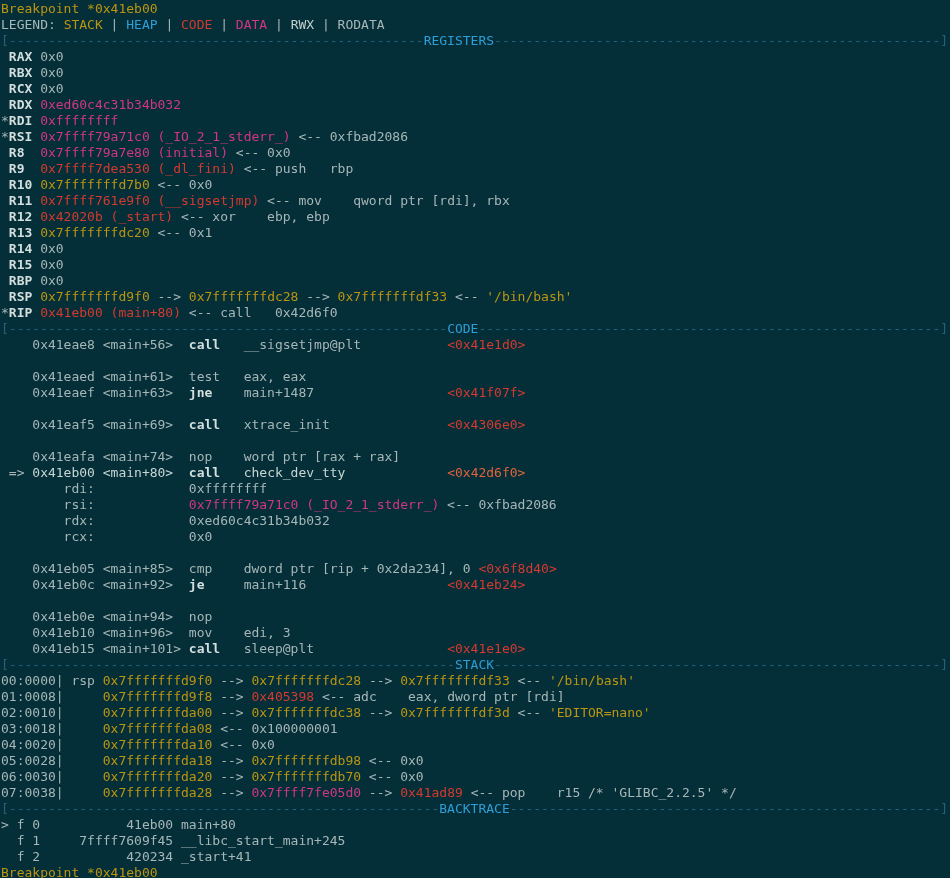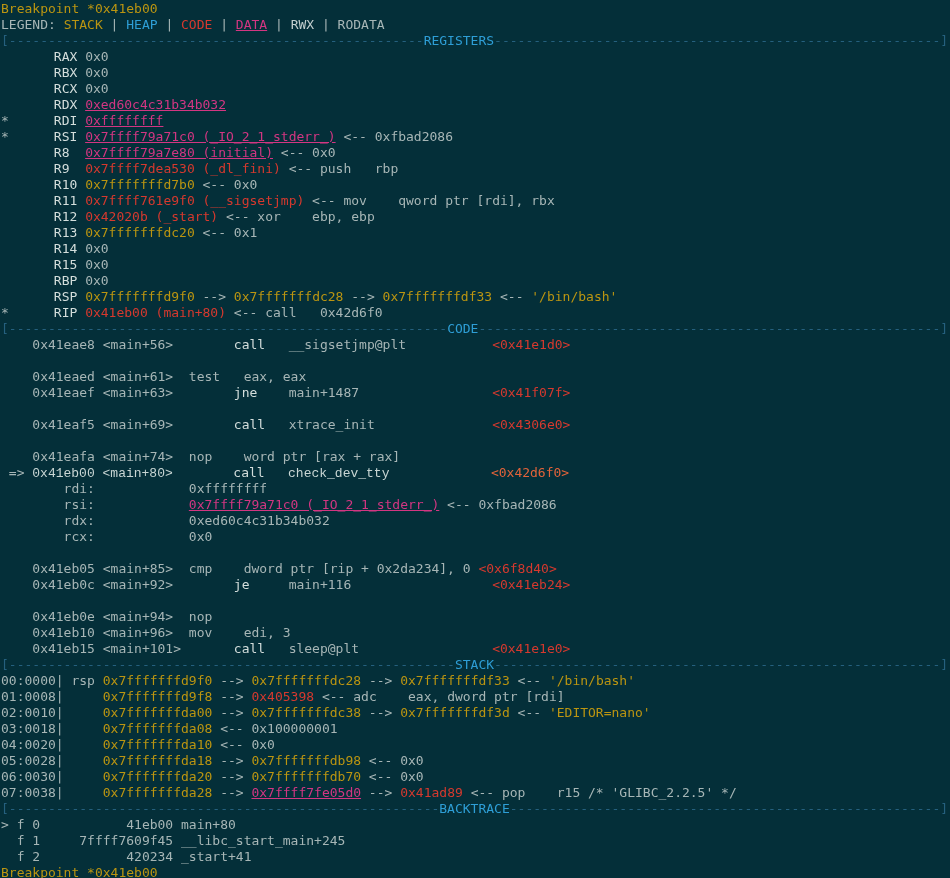--- a/index.html
+++ b/index.html
@@ -15,26 +15,26 @@
     line-height: 16px;
     white-space: pre;
     width: 950px;
     height: 878px;
     box-sizing: border-box;
     padding: 1px 0 0 1px;
     overflow: hidden;
   }
   .line { height: 16px; }
   .s-g { color: var(--c-g); }                                 
-  .s-c { color: var(--c-c); font-family: Liberation Mono, monospace; }                                 
-  .s-w { color: var(--c-w); font-weight: normal; padding-left: 45px; }              
+  .s-c { color: var(--c-c); }                                 
+  .s-w { color: var(--c-w); font-weight: bold; }              
   .s-y { color: var(--c-y); }                                 
   .s-b { color: var(--c-b); }                                 
   .s-d { color: var(--c-d); }                                 
   .s-r { color: var(--c-r); }                                 
   .s-o { color: var(--c-o); font-weight: normal; }              
-  .s-p { color: var(--c-p); text-decoration: underline; }                                 
+  .s-p { color: var(--c-p); }                                 
   .s-u { color: var(--c-u); }     
 </style>
 </head>
 <body>
 
 <div id="terminal"><div class="line"><span class="s-y">Breakpoint *0x41eb00</span></div><div class="line"><span class="s-g">LEGEND: </span><span class="s-y">STACK</span><span class="s-g"> | </span><span class="s-b">HEAP</span><span class="s-g"> | </span><span class="s-r">CODE</span><span class="s-g"> | </span><span class="s-p">DATA</span><span class="s-g"> | </span><span class="s-u">RWX</span><span class="s-g"> | </span><span class="s-g">RODATA</span></div><div class="line"><span class="s-d">[-----------------------------------------------------</span><span class="s-b">REGISTERS</span><span class="s-d">---------------------------------------------------------]</span></div><div class="line"><span class="s-w"> RAX </span><span class="s-g">0x0</span></div><div class="line"><span class="s-w"> RBX </span><span class="s-g">0x0</span></div><div class="line"><span class="s-w"> RCX </span><span class="s-g">0x0</span></div><div class="line"><span class="s-w"> RDX </span><span class="s-p">0xed60c4c31b34b032</span></div><div class="line"><span class="s-g">*</span><span class="s-w">RDI </span><span class="s-p">0xffffffff</span></div><div class="line"><span class="s-g">*</span><span class="s-w">RSI </span><span class="s-p">0x7ffff79a71c0 (_IO_2_1_stderr_)</span><span class="s-g"> &lt;-- 0xfbad2086</span></div><div class="line"><span class="s-w"> R8  </span><span class="s-p">0x7ffff79a7e80 (initial)</span><span class="s-g"> &lt;-- 0x0</span></div><div class="line"><span class="s-w"> R9  </span><span class="s-r">0x7ffff7dea530 (_dl_fini)</span><span class="s-g"> &lt;-- push   rbp</span></div><div class="line"><span class="s-w"> R10 </span><span class="s-y">0x7fffffffd7b0</span><span class="s-g"> &lt;-- 0x0</span></div><div class="line"><span class="s-w"> R11 </span><span class="s-r">0x7ffff761e9f0 (__sigsetjmp)</span><span class="s-g"> &lt;-- mov    qword ptr [rdi], rbx</span></div><div class="line"><span class="s-w"> R12 </span><span class="s-r">0x42020b (_start)</span><span class="s-g"> &lt;-- xor    ebp, ebp</span></div><div class="line"><span class="s-w"> R13 </span><span class="s-y">0x7fffffffdc20</span><span class="s-g"> &lt;-- 0x1</span></div><div class="line"><span class="s-w"> R14 </span><span class="s-g">0x0</span></div><div class="line"><span class="s-w"> R15 </span><span class="s-g">0x0</span></div><div class="line"><span class="s-w"> RBP </span><span class="s-g">0x0</span></div><div class="line"><span class="s-w"> RSP </span><span class="s-y">0x7fffffffd9f0</span><span class="s-g"> --&gt; </span><span class="s-y">0x7fffffffdc28</span><span class="s-g"> --&gt; </span><span class="s-y">0x7fffffffdf33</span><span class="s-g"> &lt;-- </span><span class="s-y">'/bin/bash'</span></div><div class="line"><span class="s-g">*</span><span class="s-w">RIP </span><span class="s-r">0x41eb00 (main+80)</span><span class="s-g"> &lt;-- call   0x42d6f0</span></div><div class="line"><span class="s-d">[--------------------------------------------------------</span><span class="s-b">CODE</span><span class="s-d">-----------------------------------------------------------]</span></div><div class="line"><span class="s-g">    0x41eae8 &lt;main+56&gt;  </span><span class="s-w">call</span><span class="s-g">   __sigsetjmp@plt           </span><span class="s-r">&lt;0x41e1d0&gt;</span></div><div class="line">&nbsp;</div><div class="line"><span class="s-g">    0x41eaed &lt;main+61&gt;  </span><span class="s-g">test   eax, eax</span></div><div class="line"><span class="s-g">    0x41eaef &lt;main+63&gt;  </span><span class="s-w">jne</span><span class="s-g">    main+1487                 </span><span class="s-r">&lt;0x41f07f&gt;</span></div><div class="line">&nbsp;</div><div class="line"><span class="s-g">    0x41eaf5 &lt;main+69&gt;  </span><span class="s-w">call</span><span class="s-g">   xtrace_init               </span><span class="s-r">&lt;0x4306e0&gt;</span></div><div class="line">&nbsp;</div><div class="line"><span class="s-g">    0x41eafa &lt;main+74&gt;  </span><span class="s-g">nop    word ptr [rax + rax]</span></div><div class="line"><span class="s-g"> =&gt; </span><span class="s-c">0x41eb00 &lt;main+80&gt;  </span><span class="s-w">call</span><span class="s-c">   check_dev_tty             </span><span class="s-o">&lt;0x42d6f0&gt;</span></div><div class="line"><span class="s-g">        rdi:            </span><span class="s-g">0xffffffff</span></div><div class="line"><span class="s-g">        rsi:            </span><span class="s-p">0x7ffff79a71c0 (_IO_2_1_stderr_)</span><span class="s-g"> &lt;-- 0xfbad2086</span></div><div class="line"><span class="s-g">        rdx:            </span><span class="s-g">0xed60c4c31b34b032</span></div><div class="line"><span class="s-g">        rcx:            </span><span class="s-g">0x0</span></div><div class="line">&nbsp;</div><div class="line"><span class="s-g">    0x41eb05 &lt;main+85&gt;  </span><span class="s-g">cmp    dword ptr [rip + 0x2da234], 0 </span><span class="s-r">&lt;0x6f8d40&gt;</span></div><div class="line"><span class="s-g">    0x41eb0c &lt;main+92&gt;  </span><span class="s-w">je</span><span class="s-g">     main+116                  </span><span class="s-r">&lt;0x41eb24&gt;</span></div><div class="line">&nbsp;</div><div class="line"><span class="s-g">    0x41eb0e &lt;main+94&gt;  </span><span class="s-g">nop</span></div><div class="line"><span class="s-g">    0x41eb10 &lt;main+96&gt;  </span><span class="s-g">mov    edi, 3</span></div><div class="line"><span class="s-g">    0x41eb15 &lt;main+101&gt; </span><span class="s-w">call</span><span class="s-g">   sleep@plt                 </span><span class="s-r">&lt;0x41e1e0&gt;</span></div><div class="line"><span class="s-d">[---------------------------------------------------------</span><span class="s-b">STACK</span><span class="s-d">---------------------------------------------------------]</span></div><div class="line"><span class="s-g">00:0000| </span><span class="s-g">rsp </span><span class="s-y">0x7fffffffd9f0</span><span class="s-g"> --&gt; </span><span class="s-y">0x7fffffffdc28</span><span class="s-g"> --&gt; </span><span class="s-y">0x7fffffffdf33</span><span class="s-g"> &lt;-- </span><span class="s-y">'/bin/bash'</span></div><div class="line"><span class="s-g">01:0008|     </span><span class="s-y">0x7fffffffd9f8</span><span class="s-g"> --&gt; </span><span class="s-r">0x405398</span><span class="s-g"> &lt;-- adc    eax, dword ptr [rdi]</span></div><div class="line"><span class="s-g">02:0010|     </span><span class="s-y">0x7fffffffda00</span><span class="s-g"> --&gt; </span><span class="s-y">0x7fffffffdc38</span><span class="s-g"> --&gt; </span><span class="s-y">0x7fffffffdf3d</span><span class="s-g"> &lt;-- </span><span class="s-y">'EDITOR=nano'</span></div><div class="line"><span class="s-g">03:0018|     </span><span class="s-y">0x7fffffffda08</span><span class="s-g"> &lt;-- 0x100000001</span></div><div class="line"><span class="s-g">04:0020|     </span><span class="s-y">0x7fffffffda10</span><span class="s-g"> &lt;-- 0x0</span></div><div class="line"><span class="s-g">05:0028|     </span><span class="s-y">0x7fffffffda18</span><span class="s-g"> --&gt; </span><span class="s-y">0x7fffffffdb98</span><span class="s-g"> &lt;-- 0x0</span></div><div class="line"><span class="s-g">06:0030|     </span><span class="s-y">0x7fffffffda20</span><span class="s-g"> --&gt; </span><span class="s-y">0x7fffffffdb70</span><span class="s-g"> &lt;-- 0x0</span></div><div class="line"><span class="s-g">07:0038|     </span><span class="s-y">0x7fffffffda28</span><span class="s-g"> --&gt; </span><span class="s-p">0x7ffff7fe05d0</span><span class="s-g"> --&gt; </span><span class="s-r">0x41ad89</span><span class="s-g"> &lt;-- pop    r15 /* 'GLIBC_2.2.5' */</span></div><div class="line"><span class="s-d">[-------------------------------------------------------</span><span class="s-b">BACKTRACE</span><span class="s-d">-------------------------------------------------------]</span></div><div class="line"><span class="s-g">&gt; f 0           41eb00 main+80</span></div><div class="line"><span class="s-g">  f 1     7ffff7609f45 __libc_start_main+245</span></div><div class="line"><span class="s-g">  f 2           420234 _start+41</span></div><div class="line"><span class="s-y">Breakpoint *0x41eb00</span></div></div>
 
 </body></html>

